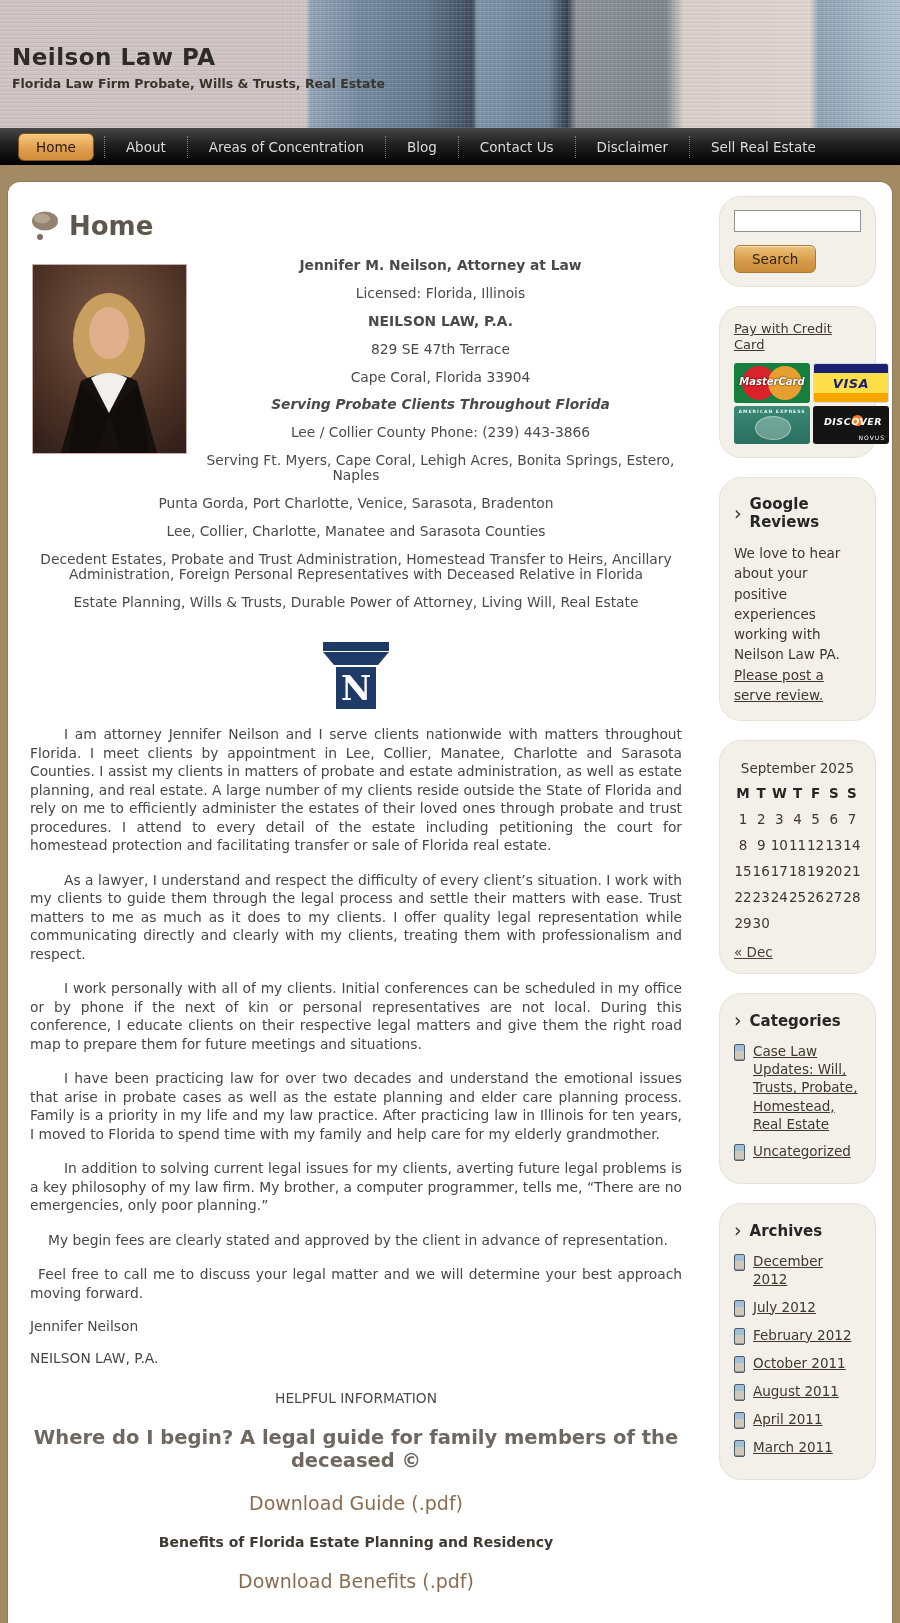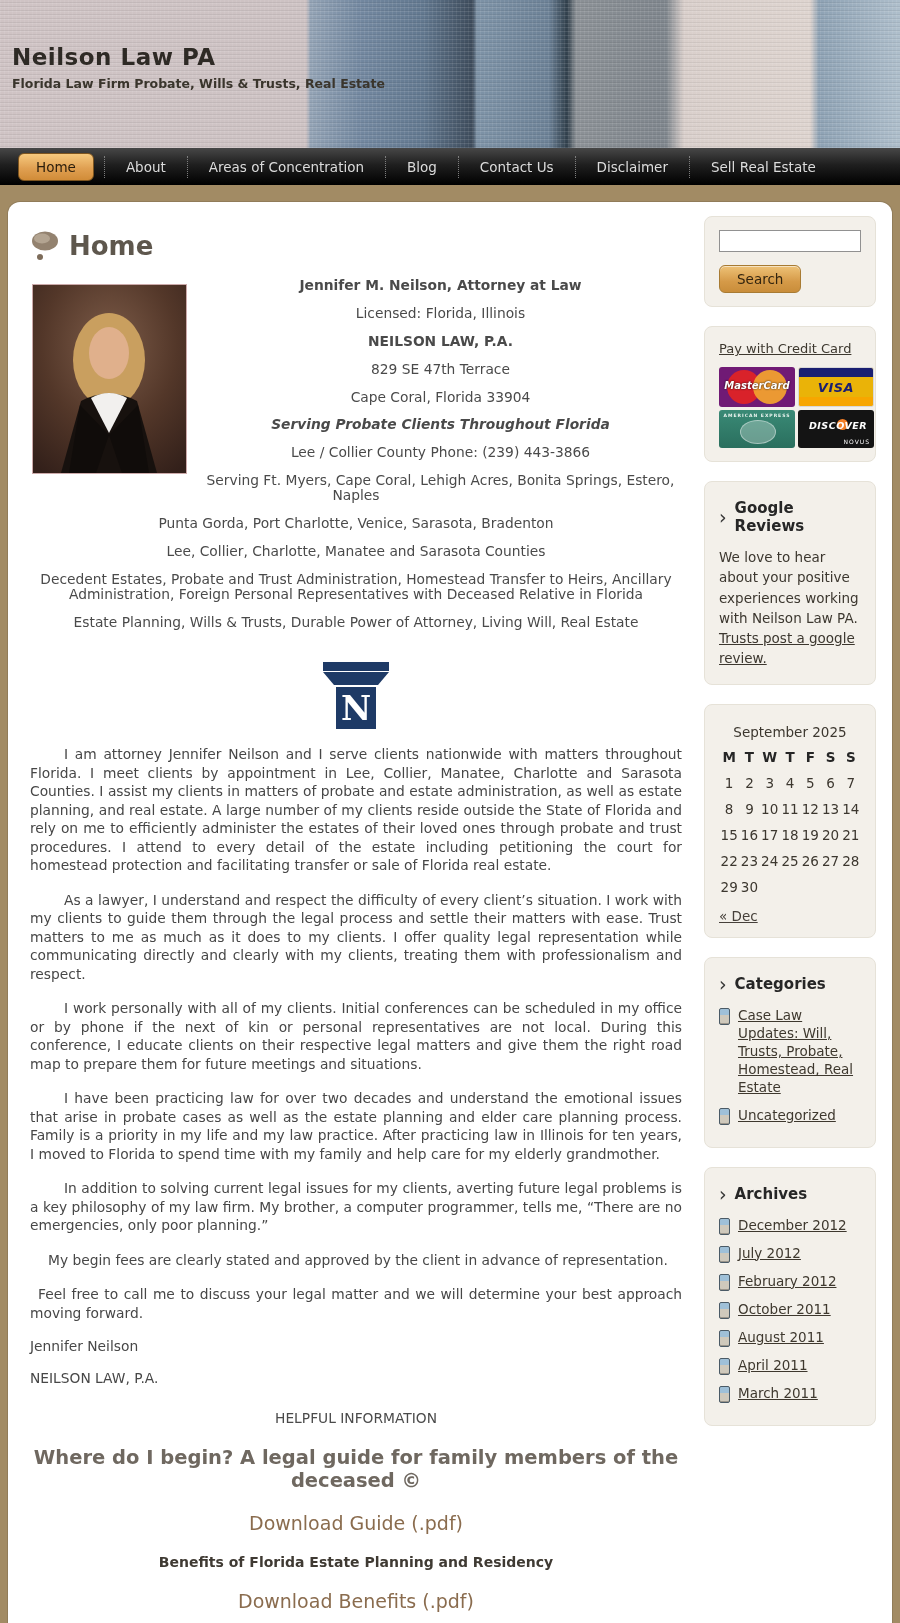--- a/index.html
+++ b/index.html
@@ -4,21 +4,21 @@
 <style>
   html,body{margin:0;padding:0;}
   body{
     width:900px;
     background:#a28b64;
     font-family:"DejaVu Sans","Liberation Sans",sans-serif;
     -webkit-font-smoothing:antialiased;
   }
   
   .site-header{
-    height:148px;position:relative;overflow:hidden;
+    height:128px;position:relative;overflow:hidden;
     background:
       repeating-linear-gradient(0deg, rgba(255,255,255,0.10) 0 1px, rgba(0,0,0,0.06) 1px 2px, transparent 2px 4px),
       repeating-linear-gradient(90deg, rgba(255,255,255,0.07) 0 1px, transparent 1px 4px),
       linear-gradient(90deg,
         #cfc3c4 0%, #cdc2c3 34%,
         #93a3b5 34.5%, #7388a0 40%,
         #62788f 47%, #3e4c5c 52.5%,
         #7e93a7 53%, #6c8196 61%,
         #31404c 63%,
         #8c9196 64%, #7e858c 74%,
@@ -107,43 +107,43 @@
   .sig{margin:16px 8px;font-size:13.8px;color:#474747;}
   .helpful-label{text-align:center;margin:24px 0 6px;font-size:13.8px;color:#4a4a4a;}
   .guide-title{
     text-align:center;margin:20px 0 6px;font-size:19.5px;font-weight:bold;color:#6f6860;
   }
   .dl-link{display:block;text-align:center;margin:20px 0;font-size:19px;color:#8a6c4e;text-decoration:none;}
   .benefits-title{text-align:center;margin:18px 0;font-size:14px;font-weight:bold;color:#3f3a33;}
   
   .sidebar{width:172px;flex-shrink:0;margin:8px 16px 0 0;}
   .widget{
-    background:#f3f0ea;border:1px solid #e6e2d8;border-radius:8px;
-    padding:13px 14px;margin-bottom:19px;font-size:13.5px;color:#3c372f;
+    background:#f3f0ea;border:1px solid #e6e2d8;border-radius:22px;
+    padding:13px 14px;margin-bottom:19px;font-size:13.5px;color:#3c372f;margin-left:15px;
   }
   .widget-title{display:flex;align-items:center;gap:8px;font-weight:bold;font-size:15px;color:#262626;margin:4px 0 2px;}
   .chev{font-size:19px;font-weight:normal;color:#3a3a3a;line-height:1;}
   .search-input{width:100%;height:22px;border:1px solid #919191;box-sizing:border-box;background:#fff;}
   .search-btn{
     margin-top:13px;background:linear-gradient(#eec277,#d59a48 60%,#c98d3a);
     border:1px solid #a87b33;border-radius:6px;padding:5px 17px;
     font-size:13.5px;color:#33250f;box-shadow:inset 0 1px 0 rgba(255,255,255,0.55);
     font-family:inherit;cursor:pointer;
   }
   .pay-link{color:#3d382f;font-size:13px;}
   .cards{display:grid;grid-template-columns:76px 76px;gap:3px;margin-top:11px;}
   .card{height:40px;border-radius:3px;position:relative;overflow:hidden;}
-  .card-mc{background:#701a75;}
+  .card-mc{background:#15803d;}
   .card-mc .circ-l{position:absolute;left:8px;top:3px;width:34px;height:34px;border-radius:50%;background:#d9222a;}
   .card-mc .circ-r{position:absolute;right:8px;top:3px;width:34px;height:34px;border-radius:50%;background:#f1a02f;opacity:0.95;}
   .card-mc .card-label{
     position:absolute;left:0;right:0;top:13px;text-align:center;color:#fff;
     font-style:italic;font-weight:bold;font-size:10px;text-shadow:0 0 2px #000;
   }
-  .card-visa{background:#eab308;border:1px solid #d8d8d8;box-sizing:border-box;}
+  .card-visa{background:#fde047;border:1px solid #d8d8d8;box-sizing:border-box;}
   .card-visa::before{content:"";position:absolute;top:0;left:0;right:0;height:9px;background:#1a1f71;}
   .card-visa::after{content:"";position:absolute;bottom:0;left:0;right:0;height:9px;background:#f7a600;}
   .card-visa .card-label{
     position:absolute;left:0;right:0;top:12px;text-align:center;color:#1a1f71;
     font-style:italic;font-weight:bold;font-size:13px;letter-spacing:0.5px;
   }
   .card-amex{background:linear-gradient(#3a8a76,#2a6f5e);height:38px;}
   .card-amex .card-label{
     position:absolute;left:0;right:0;top:3px;text-align:center;color:#eaf4ef;
     font-size:4.5px;letter-spacing:1px;font-weight:bold;
@@ -317,21 +317,21 @@
         </div>
       </div>
     </div>
 
     <div class="widget">
       <div class="widget-title">
         <span class="chev">›</span>
         <span>Google Reviews</span>
       </div>
       <p class="reviews-text">
-        <span>We love to hear about your positive experiences working with Neilson Law PA. </span><a href="#">Trusts post a google review.</a>
+        <span>We love to hear about your positive experiences working with Neilson Law PA. </span><a href="#">Please post a serve review.</a>
       </p>
     </div>
 
     <div class="widget">
       <div class="cal-caption">September 2025</div>
       <table class="cal">
         <thead>
           <tr>
             <th>M</th>
             <th>T</th>

